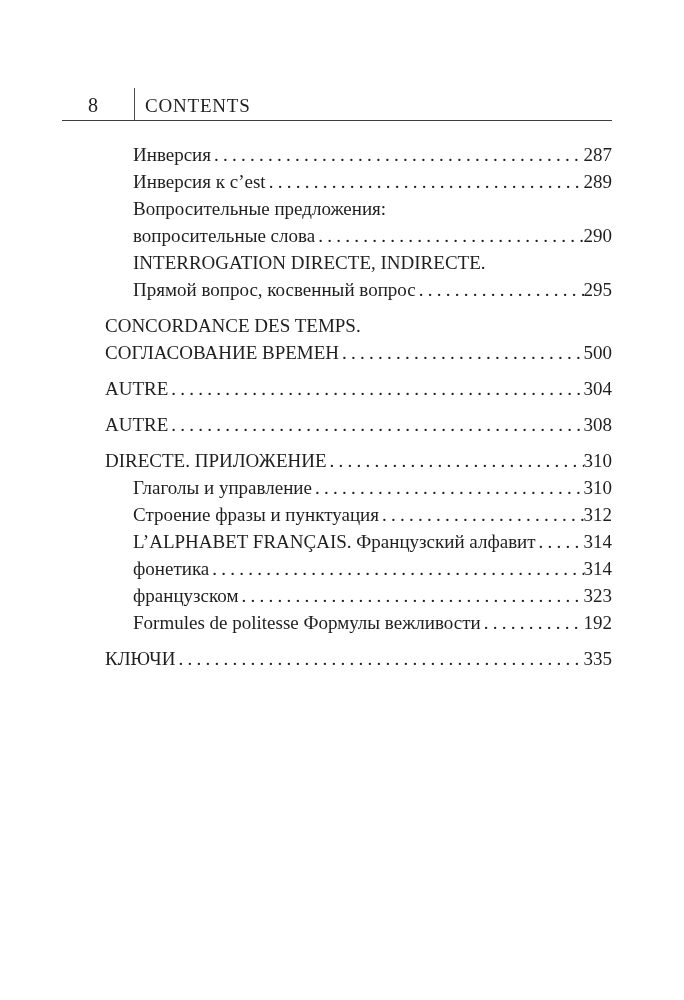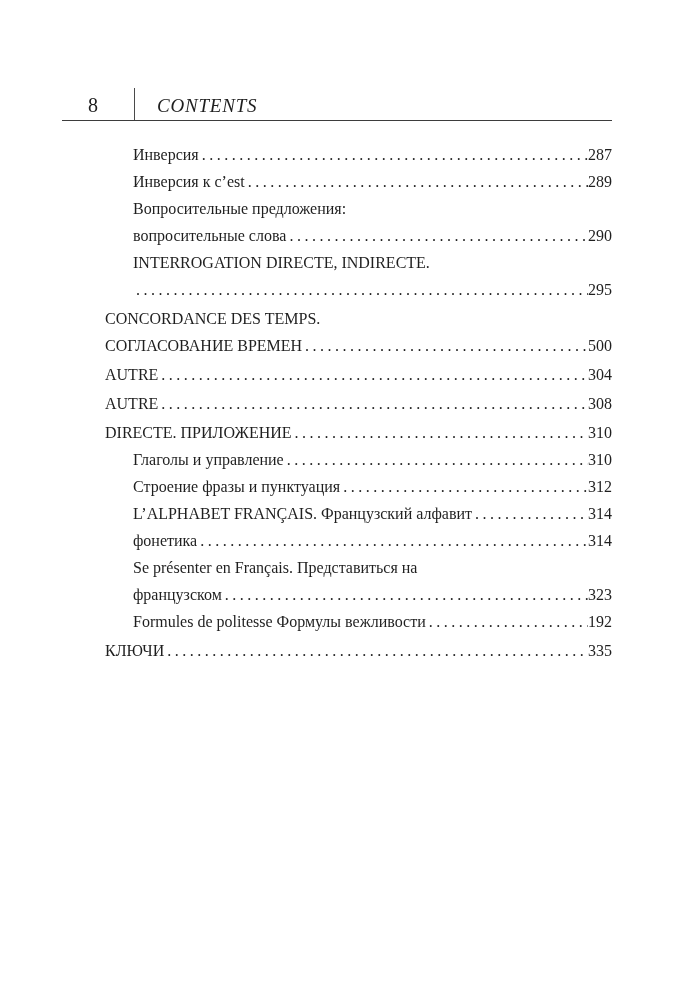--- a/index.html
+++ b/index.html
@@ -35,45 +35,44 @@
   }
   .runhead .pagenum {
     position: absolute;
     left: 26px;
     bottom: 5px;
     font-size: 20px;
     line-height: 1;
   }
   .runhead .htitle {
     position: absolute;
-    left: 95px;
+    left: 83px;
     bottom: 5px;
     font-size: 19px;
     letter-spacing: 0.8px;
     line-height: 1;
-    font-style: italic;
   }
 
   
   .toc {
     position: absolute;
     left: 62px;
     top: 141px;
     width: 550px;
   }
   .row {
     display: flex;
     align-items: baseline;
-    font-size: 16px;
+    font-size: 19px;
     line-height: 27px;
     white-space: nowrap;
   }
   .row.l1 { padding-left: 43px; }
   .row.l2 { padding-left: 71px; }
-  .row.gap { margin-top: 2px; }
+  .row.gap { margin-top: 9px; }
   .row .t { flex: 0 0 auto; }
   .row .leader {
     flex: 1 1 auto;
     overflow: hidden;
     white-space: nowrap;
     margin-left: 3px;
     min-width: 10px;
   }
   .row .leader::after {
     content: ". . . . . . . . . . . . . . . . . . . . . . . . . . . . . . . . . . . . . . . . . . . . . . . . . . . . . . . . . . . . . . . . . . . . . . . .";
@@ -117,20 +116,21 @@
       <span class="t">вопросительные слова</span>
       <span class="leader"></span>
       <span class="p">290</span>
     </div>
 
     <div class="row l2">
       <span class="t">INTERROGATION DIRECTE, INDIRECTE.</span>
     </div>
 
     <div class="row l2">
+      <span class="t">Прямой вопрос, косвенный вопрос</span>
       <span class="leader"></span>
       <span class="p">295</span>
     </div>
 
     <div class="row l1 gap">
       <span class="t">CONCORDANCE DES TEMPS.</span>
     </div>
 
     <div class="row l1">
       <span class="t">СОГЛАСОВАНИЕ ВРЕМЕН</span>
@@ -174,23 +174,20 @@
       <span class="p">314</span>
     </div>
 
 
     <div class="row l2">
       <span class="t">фонетика</span>
       <span class="leader"></span>
       <span class="p">314</span>
     </div>
 
-    <div class="row l2">
-      <span class="t">Se présenter en Français. Представиться на</span>
-    </div>
 
     <div class="row l2">
       <span class="t">французском</span>
       <span class="leader"></span>
       <span class="p">323</span>
     </div>
 
     <div class="row l2">
       <span class="t">Formules de politesse Формулы вежливости</span>
       <span class="leader"></span>

